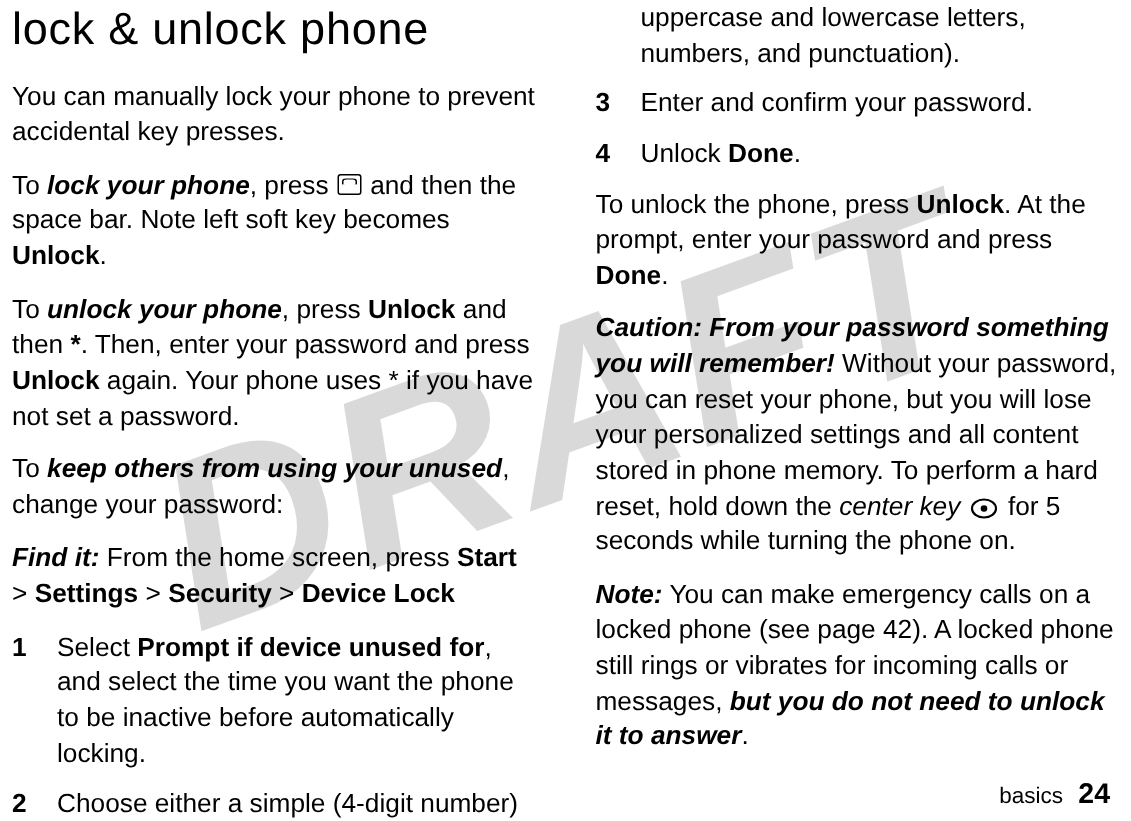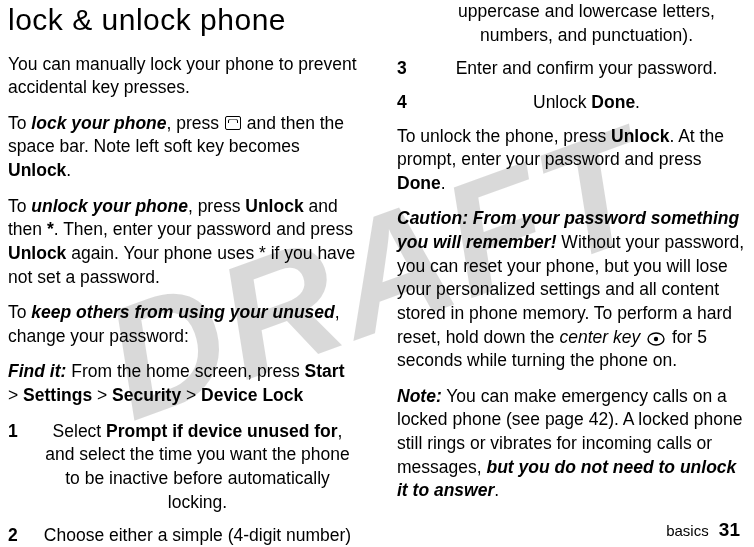--- a/index.html
+++ b/index.html
@@ -49,21 +49,21 @@
   p { margin: 0 0 12px 0; }
   .step {
     display: flex;
     margin: 0 0 10px 0;
   }
   .step-num {
     font-weight: bold;
     width: 30px;
     flex-shrink: 0;
   }
-  .step-body { flex: 1; text-align: center; }
+  .step-body { flex: 1; }
   .ui { font-family: "Arial Narrow", Arial, sans-serif; font-weight: bold; font-stretch: condensed; }
   .b { font-weight: bold; font-style: italic; }
   .i { font-style: italic; margin-top: 23px; }
   .home-icon {
     display: inline-block;
     width: 14px; height: 12px;
     border: 1.5px solid #000;
     border-radius: 2px;
     position: relative;
     vertical-align: -1px;
@@ -165,14 +165,14 @@
     </p>
 
     <p>
       <span class="b">Note:</span><span> You can make emergency calls on a locked phone (see page 42). A locked phone still rings or vibrates for incoming calls or messages, </span><span class="b">but you do not need to unlock it to answer</span><span>.</span>
     </p>
   </div>
 </div>
 
 <div class="footer">
   <span>basics</span>
-  <span class="pn">31</span>
+  <span class="pn">24</span>
 </div>
 
 </body></html>

